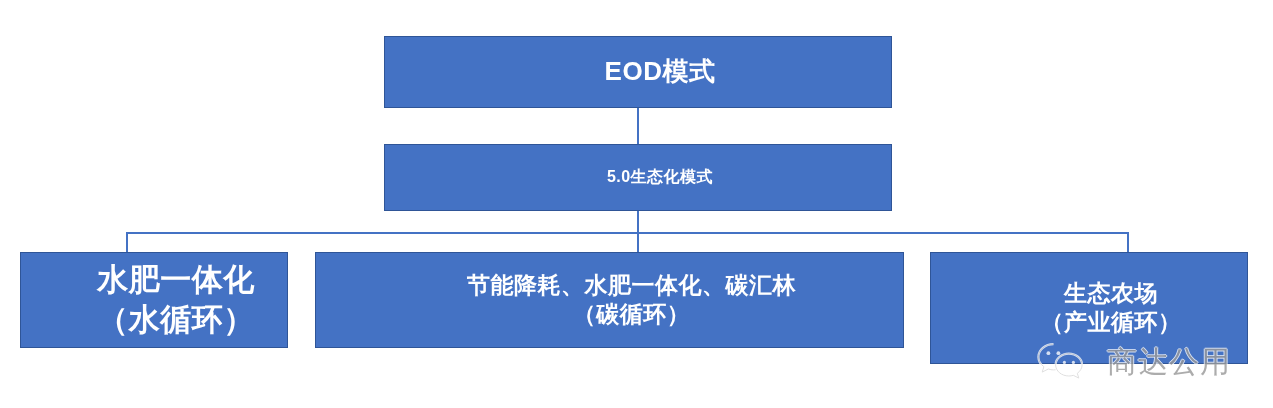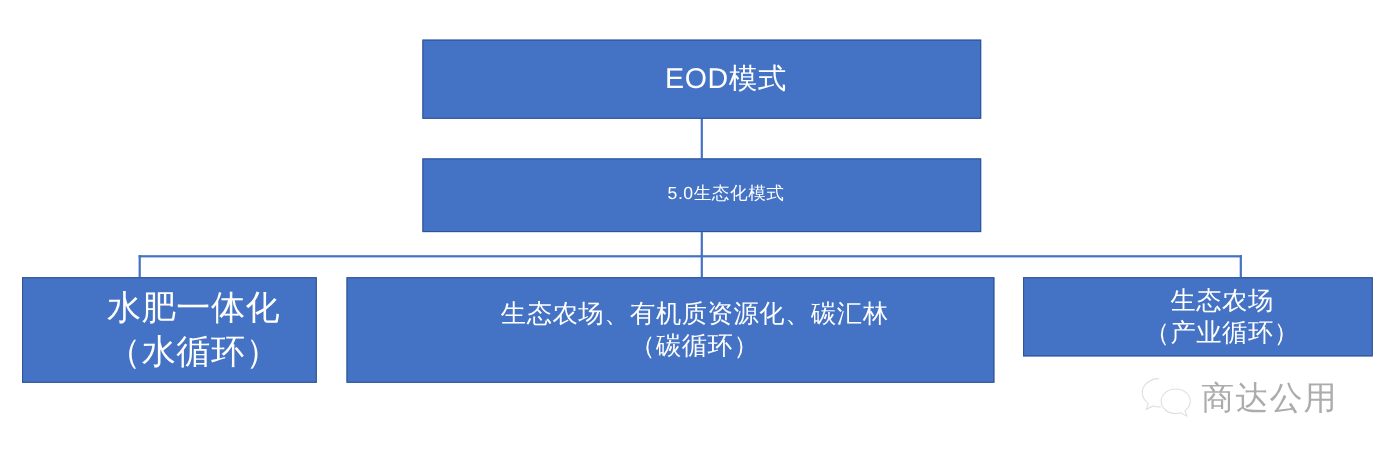--- a/index.html
+++ b/index.html
@@ -18,40 +18,40 @@
     overflow: hidden;
   }
 
   
   .node {
     position: absolute;
     box-sizing: border-box;
     background: #4472C4;
     border: 1px solid #2F5597;
     color: #ffffff;
-    font-weight: normal;
+    font-weight: bold;
     display: flex;
     align-items: center;
     justify-content: center;
     text-align: center;
     line-height: 1.28;
     letter-spacing: 0.5px;
     z-index: 3;
     padding-left: 44px;
   }
   .node .txt {
     display: block;
     white-space: pre-line;
   }
 
   #node-eod      { left: 384px; top: 36px;  width: 508px; height: 72px; font-size: 26px; }
   #node-eco      { left: 384px; top: 144px; width: 508px; height: 67px; font-size: 16px; }
   #node-water    { left: 20px;  top: 252px; width: 268px; height: 96px; font-size: 31px; }
   #node-carbon   { left: 315px; top: 252px; width: 589px; height: 96px; font-size: 23px; }
-  #node-farm     { left: 930px; top: 252px; width: 318px; height: 72px; font-size: 23px; }
+  #node-farm     { left: 930px; top: 252px; width: 318px; height: 112px; font-size: 23px; }
 
   
   .conn-v {
     position: absolute;
     width: 2px;
     background: #4472C4;
     z-index: 1;
   }
   .conn-h {
     position: absolute;
@@ -74,21 +74,21 @@
 
   
   #watermark {
     position: absolute;
     left: 1035px;
     top: 336px;
     width: 230px;
     height: 52px;
     display: flex;
     align-items: center;
-    gap: 5px;
+    gap: 20px;
     z-index: 6;
     pointer-events: none;
     opacity: 0.82;
   }
   #wm-logo {
     position: relative;
     width: 52px;
     height: 42px;
     flex: 0 0 auto;
   }
@@ -125,21 +125,21 @@
   <div class="node" id="node-eco">
     <span class="txt">5.0生态化模式</span>
   </div>
 
   <div class="node" id="node-water">
     <span class="txt">水肥一体化
 （水循环）</span>
   </div>
 
   <div class="node" id="node-carbon">
-    <span class="txt">生态农场、有机质资源化、碳汇林
+    <span class="txt">节能降耗、水肥一体化、碳汇林
 （碳循环）</span>
   </div>
 
   <div class="node" id="node-farm">
     <span class="txt">生态农场
 （产业循环）</span>
   </div>
 
   <div id="watermark">
     <span id="wm-logo">

